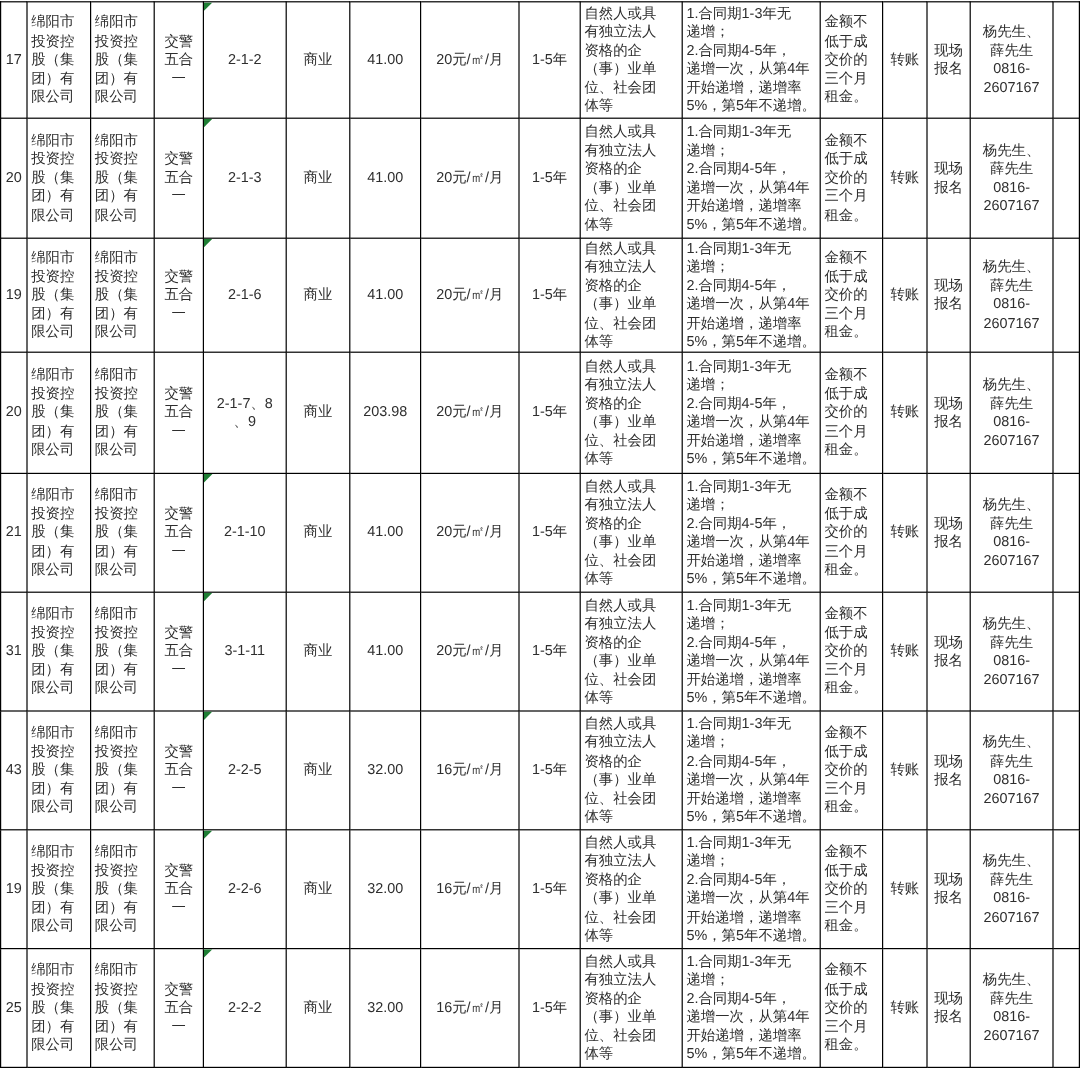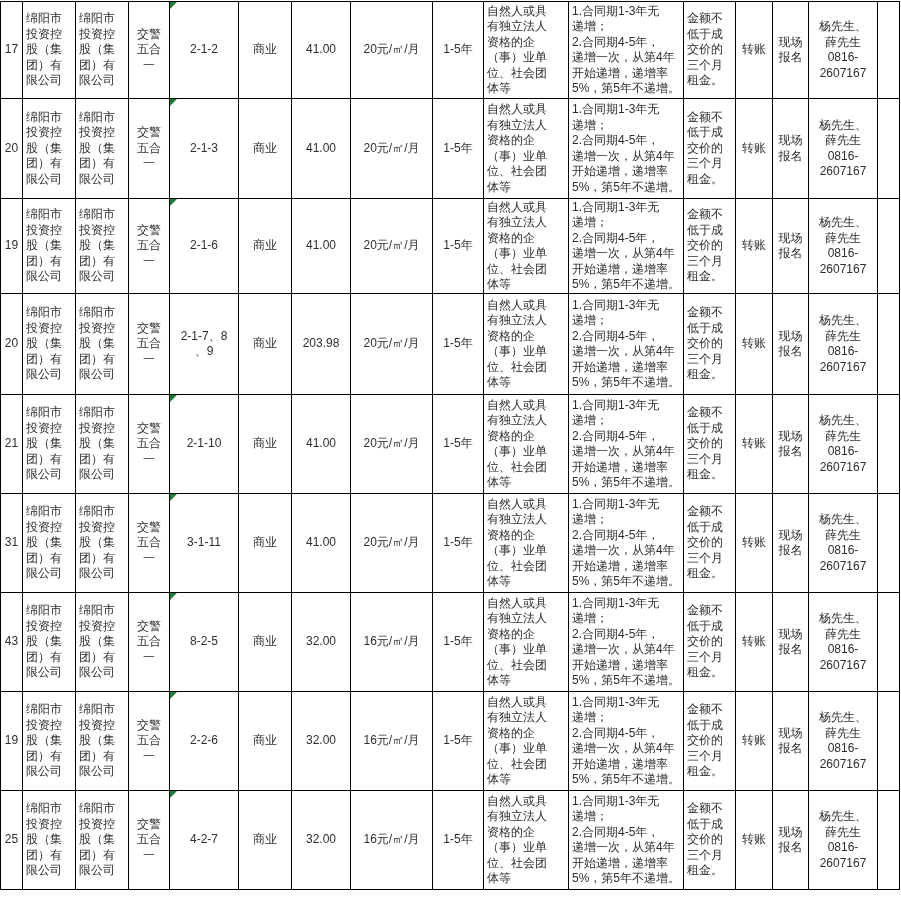--- a/index.html
+++ b/index.html
@@ -340,21 +340,21 @@
 团）有
 限公司</span></td>
           <td class="l"><span class="txt">绵阳市
 投资控
 股（集
 团）有
 限公司</span></td>
           <td class="c"><span class="txt">交警
 五合
 一</span></td>
-          <td class="c"><span class="tri" style="border-top-color: rgb(30, 126, 52);"></span><span class="txt">8-2-5</span></td>
+          <td class="c"><span class="tri" style="border-top-color: rgb(30, 126, 52);"></span><span class="txt">2-2-5</span></td>
           <td class="c"><span class="txt">商业</span></td>
           <td class="c"><span class="txt">32.00</span></td>
           <td class="c"><span class="txt">16元/㎡/月</span></td>
           <td class="c"><span class="txt">1-5年</span></td>
           <td class="l"><span class="txt">自然人或具
 有独立法人
 资格的企
 （事）业单
 位、社会团
 体等</span></td>
@@ -432,21 +432,21 @@
 团）有
 限公司</span></td>
           <td class="l"><span class="txt">绵阳市
 投资控
 股（集
 团）有
 限公司</span></td>
           <td class="c"><span class="txt">交警
 五合
 一</span></td>
-          <td class="c"><span class="tri" style="border-top-color: rgb(30, 126, 52);"></span><span class="txt">4-2-7</span></td>
+          <td class="c"><span class="tri" style="border-top-color: rgb(30, 126, 52);"></span><span class="txt">2-2-2</span></td>
           <td class="c"><span class="txt">商业</span></td>
           <td class="c"><span class="txt">32.00</span></td>
           <td class="c"><span class="txt">16元/㎡/月</span></td>
           <td class="c"><span class="txt">1-5年</span></td>
           <td class="l"><span class="txt">自然人或具
 有独立法人
 资格的企
 （事）业单
 位、社会团
 体等</span></td>

